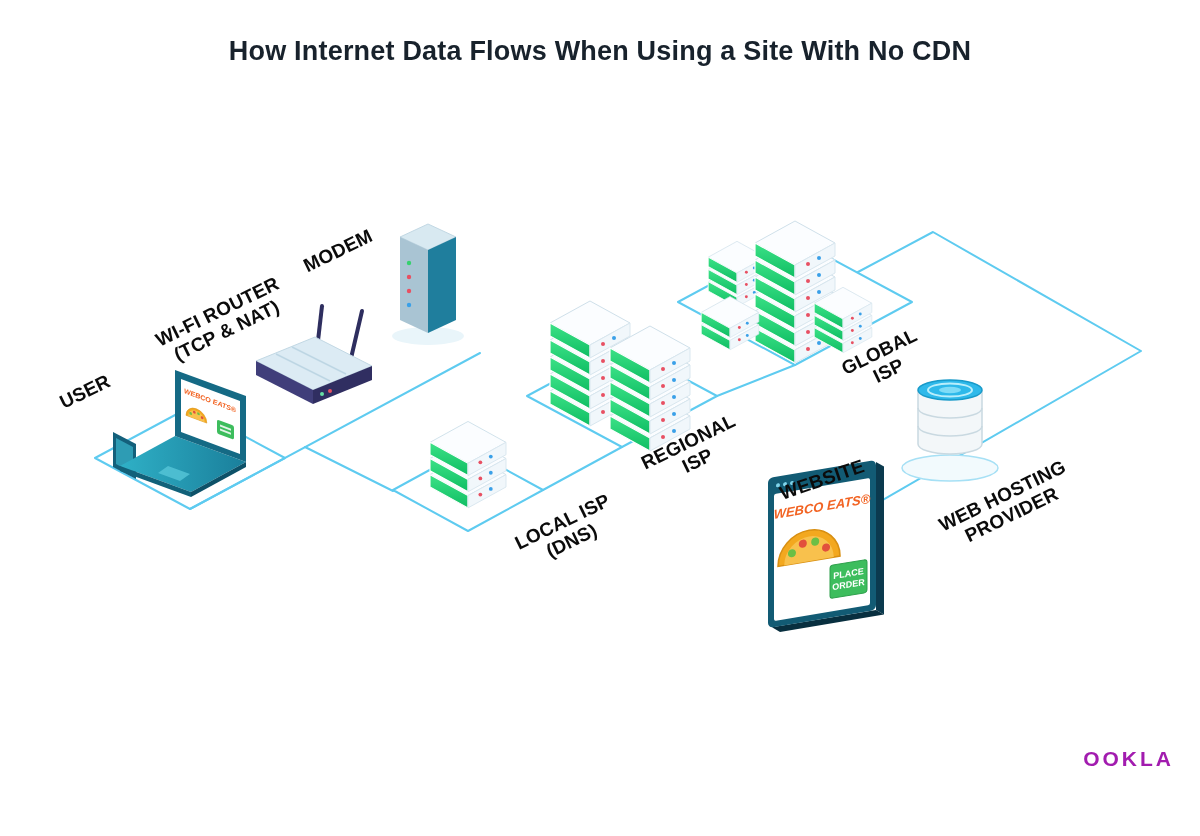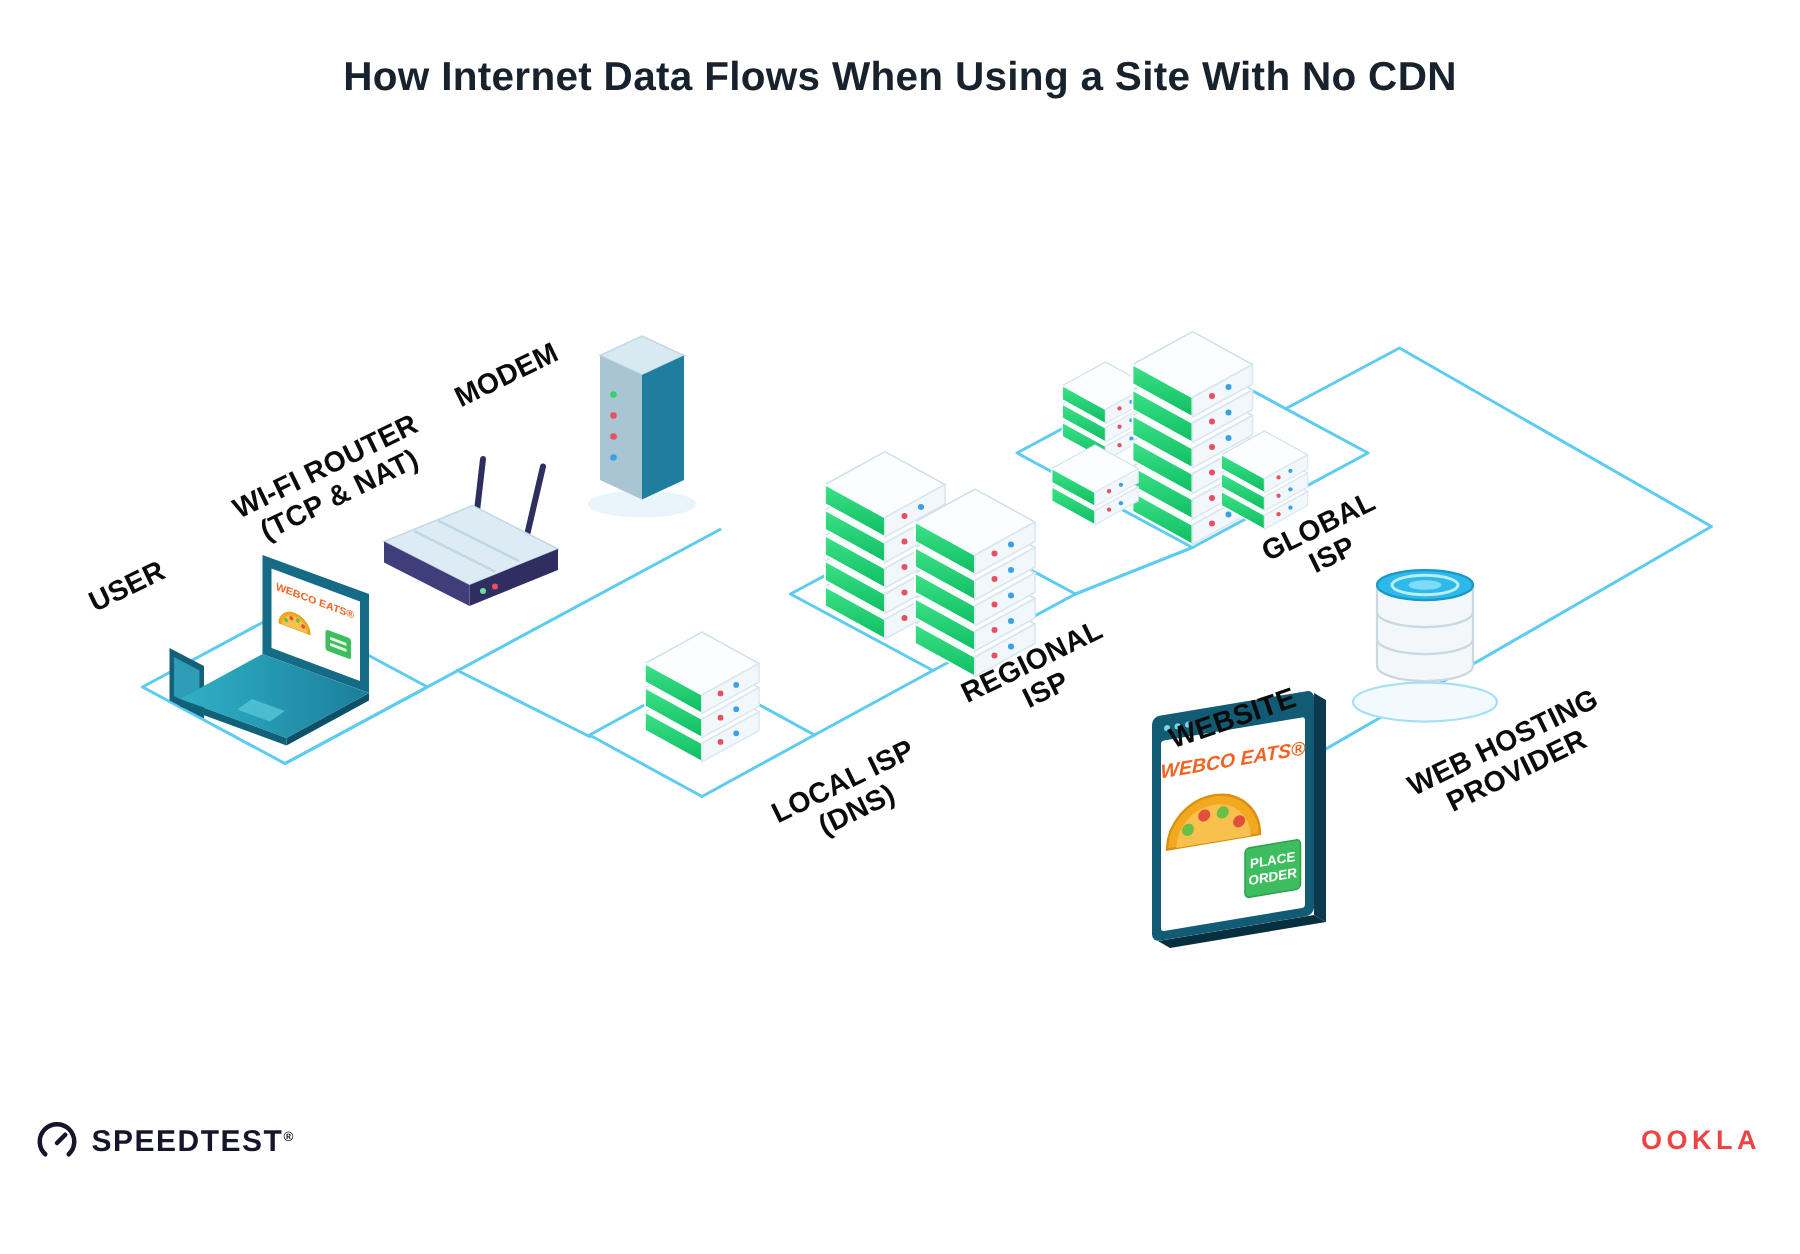--- a/index.html
+++ b/index.html
@@ -6,21 +6,21 @@
   .canvas{position:relative;width:1200px;height:792px;background:#ffffff;overflow:hidden;font-family:"Liberation Sans",sans-serif;}
   .title{position:absolute;top:36px;left:0;width:100%;text-align:center;font-size:27px;font-weight:bold;color:#18222c;margin:0;letter-spacing:0.2px;}
   .subtitle{position:absolute;top:77px;left:0;width:100%;text-align:center;font-size:23px;color:#53616c;margin:0;font-weight:400;}
   .diagram{position:absolute;left:0;top:0;}
   .nlabel{position:absolute;font-weight:bold;font-size:19px;line-height:1.12;color:#0b0b0b;text-align:center;transform:rotate(-26deg);letter-spacing:0.2px;white-space:nowrap;}
   .nlabel span{display:block;}
   .footer-left{position:absolute;left:24px;bottom:17px;display:flex;align-items:center;gap:9px;}
   .st-word{font-size:20px;font-weight:bold;letter-spacing:1px;color:#15162b;}
   .st-reg{font-size:9px;vertical-align:super;color:#15162b;font-weight:bold;}
   .footer-right{position:absolute;right:26px;bottom:21px;}
-  .ookla{font-size:18px;font-weight:600;letter-spacing:3px;color:#ef4444;}
+  .ookla{font-size:21px;font-weight:600;letter-spacing:3px;color:#a21caf;}
   svg text{font-family:"Liberation Sans",sans-serif;}
 </style>
 </head>
 <body>
 
 <div class="canvas">
 
   <h1 class="title">How Internet Data Flows When Using a Site With No CDN</h1>
 
   <svg class="diagram" width="1200" height="836" viewBox="0 0 1200 836">
@@ -204,26 +204,17 @@
     <span>ISP</span>
   </div>
   <div class="nlabel" style="left:768px;top:469px;width:108px;transform:rotate(-19deg);">
     <span>WEBSITE</span>
   </div>
   <div class="nlabel" style="left:932px;top:484px;width:150px;">
     <span>WEB HOSTING</span>
     <span>PROVIDER</span>
   </div>
 
-  <div class="footer-left">
-    <svg width="28" height="28" viewBox="0 0 28 28">
-      <path d="M6.2,22.5 A11.5,11.5 0 1 1 21.8,22.5" fill="none" stroke="#15162b" stroke-width="3" stroke-linecap="round"></path>
-      <path d="M14,15 L19.5,9.5" stroke="#15162b" stroke-width="3" stroke-linecap="round"></path>
-    </svg>
-    <div>
-      <span class="st-word">SPEEDTEST</span><span class="st-reg">®</span>
-    </div>
-  </div>
   <div class="footer-right">
     <span class="ookla">OOKLA</span>
   </div>
 
 </div>
 
 </body></html>

